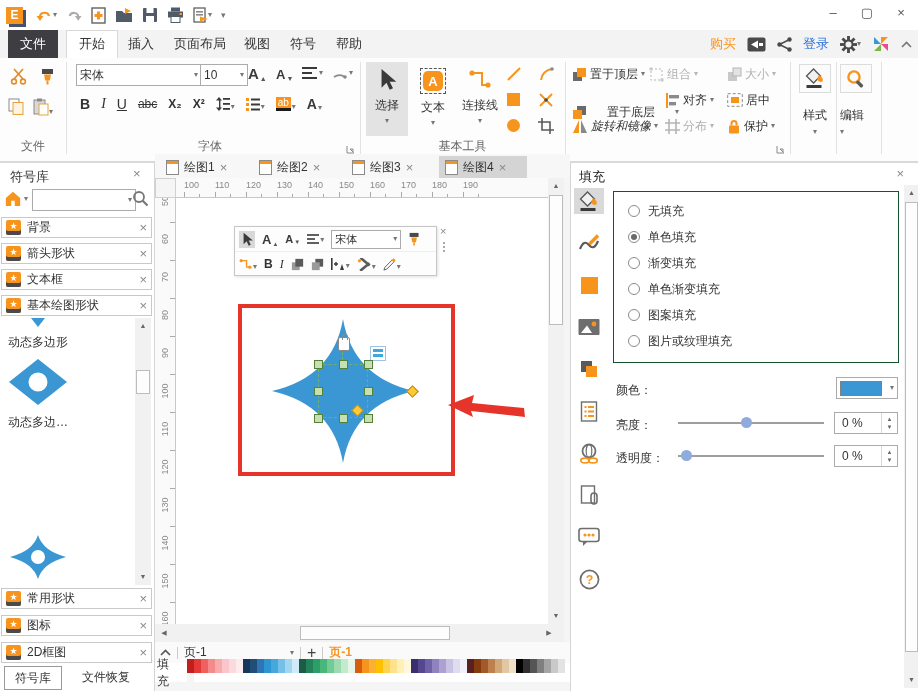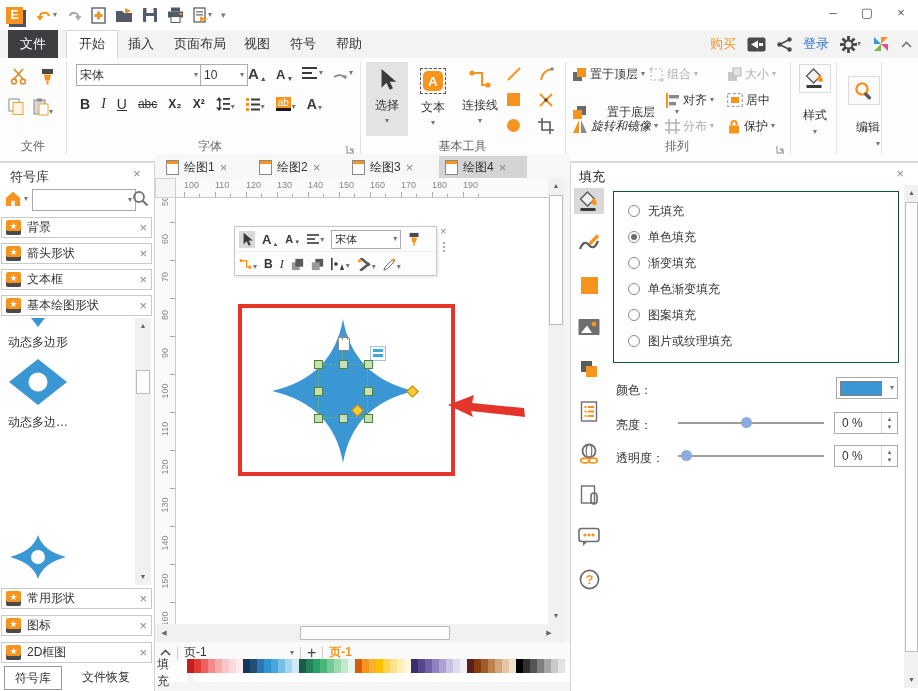--- a/index.html
+++ b/index.html
@@ -459,40 +459,39 @@
       <span class="dd" style="color:#B5B5B5;">▾</span>
     </div>
   <div class="arr-item" style="left:727px;top:59px;">
     <svg width="14" height="15" viewBox="0 0 14 15">
         <rect x="2" y="6.5" width="10" height="8" rx="1" fill="#F7941D"></rect>
         <path d="M4.5 6.5 V4.5 a2.5 2.5 0 0 1 5 0 V6.5" stroke="#F7941D" stroke-width="2" fill="none"></path>
       </svg>
     <span>保护</span>
       <span class="dd">▾</span>
     </div>
-  <div class="glabel" style="left:568px;width:218px;">排列</div>
   <svg class="launch" style="left:776px;" viewBox="0 0 9 9">
       <path d="M1 1 v7 h7" stroke="#888" fill="none"></path>
       <path d="M4 4 h3 v3 M4 4 l3.5 3.5" stroke="#888" fill="none"></path>
     </svg>
   <div class="vsep" style="left:790px;"></div>
 
   <div class="abs" style="left:795px;width:40px;top:6px;display:flex;flex-direction:column;align-items:center;">
     <span class="iconbox">
         <svg width="20" height="21" viewBox="0 0 19 21">
           <polygon points="8,1 15,8 8,15 1,8" fill="#F1F1F1" stroke="#555" stroke-width="1.3"></polygon>
           <path d="M13.5 7 q5 3 3.5 6.5 q-4 1.5 -5.5 -2.5 Z" fill="#F7941D"></path>
           <rect x="1" y="17" width="15" height="3" fill="#3A3A3A"></rect>
         </svg>
       </span>
     <span style="margin-top:14px;">样式</span>
     <span class="dd" style="margin-top:4px;">▾</span>
     </div>
   <div class="vsep" style="left:836px;"></div>
-  <div class="abs" style="left:840px;width:40px;top:6px;display:flex;flex-direction:column;align-items:flex-end;margin-top:12px;">
+  <div class="abs" style="left:840px;width:40px;top:6px;display:flex;flex-direction:column;align-items:flex-start;">
     <span class="iconbox">
         <svg width="20" height="20" viewBox="0 0 20 20">
           <circle cx="8" cy="8" r="5.6" fill="none" stroke="#F7941D" stroke-width="2.4"></circle>
           <rect x="12" y="11" width="8" height="3.4" rx="1.2" transform="rotate(45 12 11)" fill="#5A5A5A"></rect>
         </svg>
       </span>
     <span style="margin-top:14px;">编辑</span>
     <span class="dd" style="margin-top:4px;">▾</span>
     </div>
   <div class="vsep" style="left:881px;"></div>

